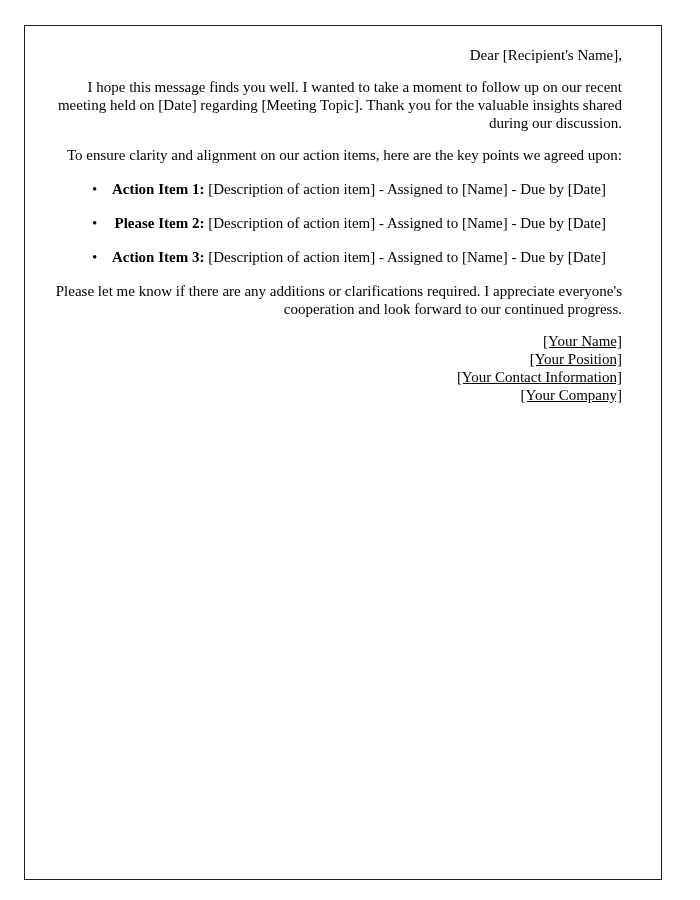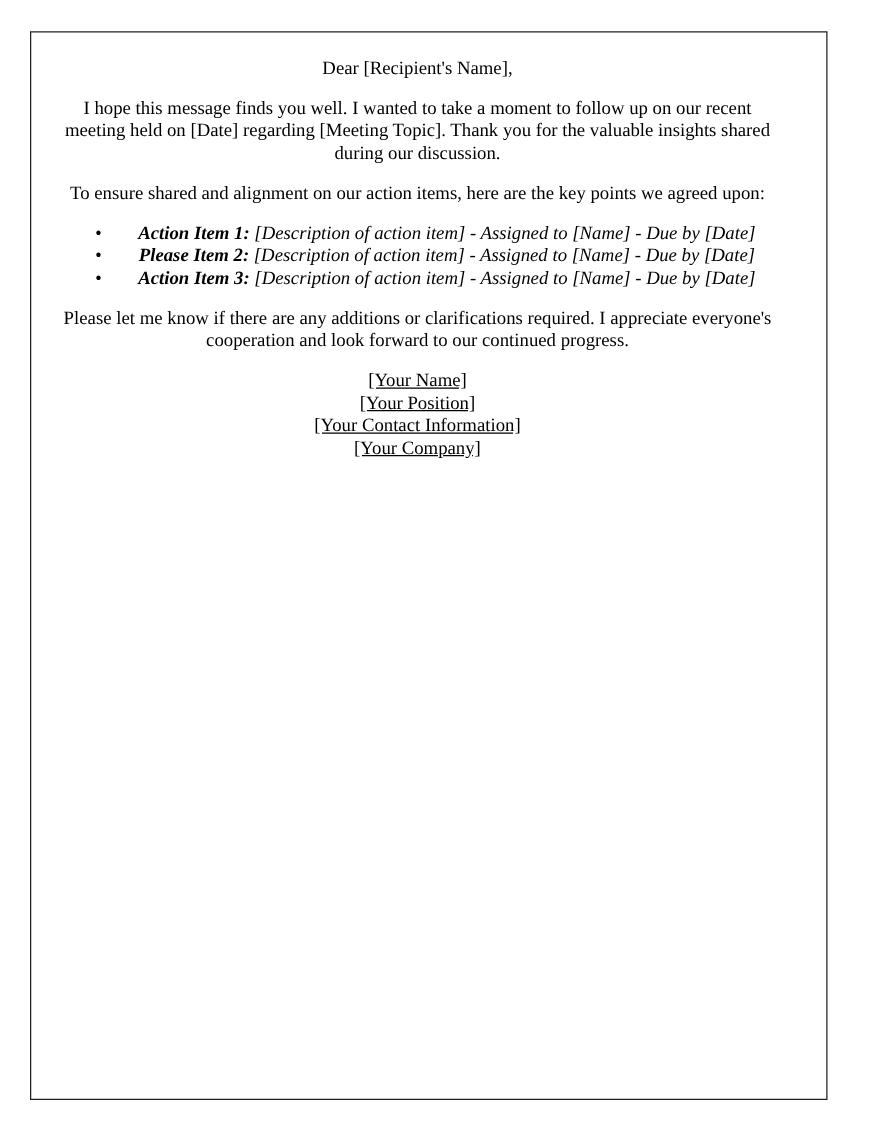--- a/index.html
+++ b/index.html
@@ -24,40 +24,39 @@
     border: 1.5px solid #231f20;
     background: #ffffff;
   }
   .letter {
     position: absolute;
     left: 21px;
     top: 20px;
     width: 576px;
     font-size: 15px;
     line-height: 18px;
-    text-align: center;
+    text-align: right;
   }
   .para {
     margin: 0 0 14px 0;
   }
   .para.salutation {
     margin-bottom: 14px;
   }
   .items {
     list-style: none;
     margin: 0 0 14px 0;
     padding: 0 0 0 30px;
   }
   .items li {
     position: relative;
-    margin: 0;
+    margin: 16px;
     padding: 0 0 0 17px;
     line-height: 18px;
     white-space: nowrap;
-    font-style: italic;
   }
   .items li::before {
     content: "\2022";
     position: absolute;
     left: 0;
     top: 0;
     font-size: 15px;
     line-height: 18px;
   }
   .item-label {
@@ -77,21 +76,21 @@
 </head>
 <body>
 
 <div class="page">
   <div class="letter">
 
     <p class="para salutation">Dear [Recipient's Name],</p>
 
     <p class="para">I hope this message finds you well. I wanted to take a moment to follow up on our recent meeting held on [Date] regarding [Meeting Topic]. Thank you for the valuable insights shared during our discussion.</p>
 
-    <p class="para">To ensure shared and alignment on our action items, here are the key points we agreed upon:</p>
+    <p class="para">To ensure clarity and alignment on our action items, here are the key points we agreed upon:</p>
 
     <ul class="items">
       <li>
         <span class="item-label">Action Item 1:</span><span> [Description of action item] - Assigned to [Name] - Due by [Date]</span>
       </li>
       <li>
         <span class="item-label">Please Item 2:</span><span> [Description of action item] - Assigned to [Name] - Due by [Date]</span>
       </li>
       <li>
         <span class="item-label">Action Item 3:</span><span> [Description of action item] - Assigned to [Name] - Due by [Date]</span>

